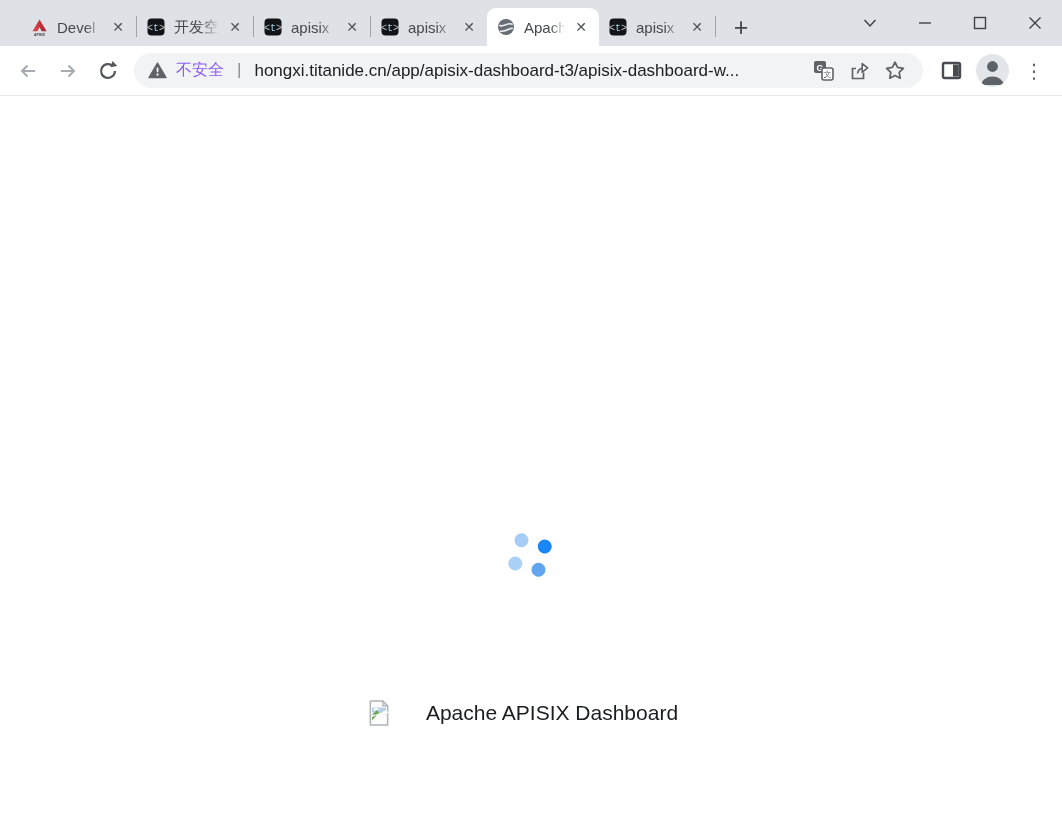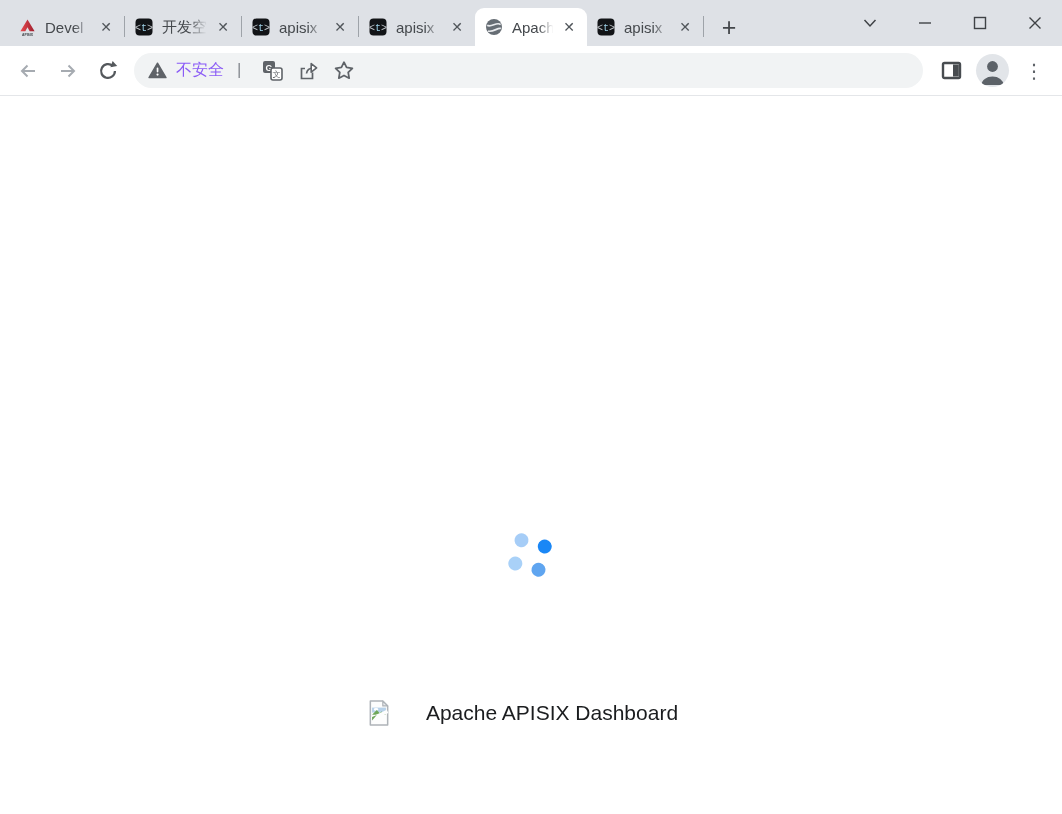--- a/index.html
+++ b/index.html
@@ -2,21 +2,21 @@
 <html><head>
 <meta charset="utf-8">
 <style>
   * { margin:0; padding:0; box-sizing:border-box; }
   html,body { width:1062px; height:814px; overflow:hidden; }
   body { font-family:"Liberation Sans", sans-serif; background:#fff; }
   .browser { width:1062px; height:814px; display:flex; flex-direction:column; }
 
   
   .tab-strip { height:46px; background:#dee1e6; display:flex; justify-content:space-between; flex:none; }
-  .tabs { display:flex; align-items:flex-end; padding-left:8px; }
+  .tabs { display:flex; align-items:flex-end; padding-left:8px;margin-left:12px; }
   .tab { width:116px; height:38px; display:flex; align-items:center; padding:0 8px 0 10px; border-radius:9px 9px 0 0; cursor:pointer; }
   .tab.active { background:#fff; width:112px; }
   .fav { width:18px; height:18px; flex:none; margin-right:9px; display:flex; align-items:center; justify-content:center; }
   .tab-label { flex:1; min-width:0; font-size:15px; color:#45494d; white-space:nowrap; overflow:hidden;
       -webkit-mask-image:linear-gradient(90deg,#000 58%,transparent 92%);
       mask-image:linear-gradient(90deg,#000 58%,transparent 92%); }
   .tab-close { width:20px; height:20px; flex:none; border-radius:50%; display:flex; align-items:center; justify-content:center;
       font-size:14px; color:#50555a; margin-left:2px; }
   .tab-div { width:1px; height:21px; background:#9ea3a9; margin-bottom:9px; flex:none; }
   .new-tab { width:30px; height:30px; margin:0 0 4px 10px; display:flex; align-items:center; justify-content:center;
@@ -185,20 +185,21 @@
     </div>
 
     <div class="omnibox">
       <svg width="19" height="17" viewBox="0 0 19 17">
         <path d="M9.5 1.2 L18 15.6 H1 Z" fill="#5f6368" stroke="#5f6368" stroke-width="1.4" stroke-linejoin="round"></path>
         <rect x="8.7" y="5.6" width="1.7" height="4.8" rx="0.8" fill="#fff"></rect>
         <circle cx="9.55" cy="12.6" r="1.1" fill="#fff"></circle>
       </svg>
       <span class="sec-label">不安全</span>
       <span class="sec-sep">|</span>
+      <span class="url">hongxi.titanide.cn/app/apisix-dashboard-t3/apisix-dashboard-w...</span>
 
       <span class="box-icon">
         <svg width="21" height="21" viewBox="0 0 21 21">
           <rect x="1" y="1" width="12" height="12" rx="2" fill="#5f6368"></rect>
           <text x="7" y="10.6" text-anchor="middle" font-size="9" fill="#fff" font-family="Liberation Sans, sans-serif" font-weight="bold">G</text>
           <rect x="9" y="8" width="11" height="12" rx="2" fill="#fff" stroke="#5f6368" stroke-width="1.6"></rect>
           <text x="14.5" y="17.2" text-anchor="middle" font-size="8" fill="#5f6368" font-family="Liberation Sans, sans-serif">文</text>
         </svg>
       </span>
       <span class="box-icon">

